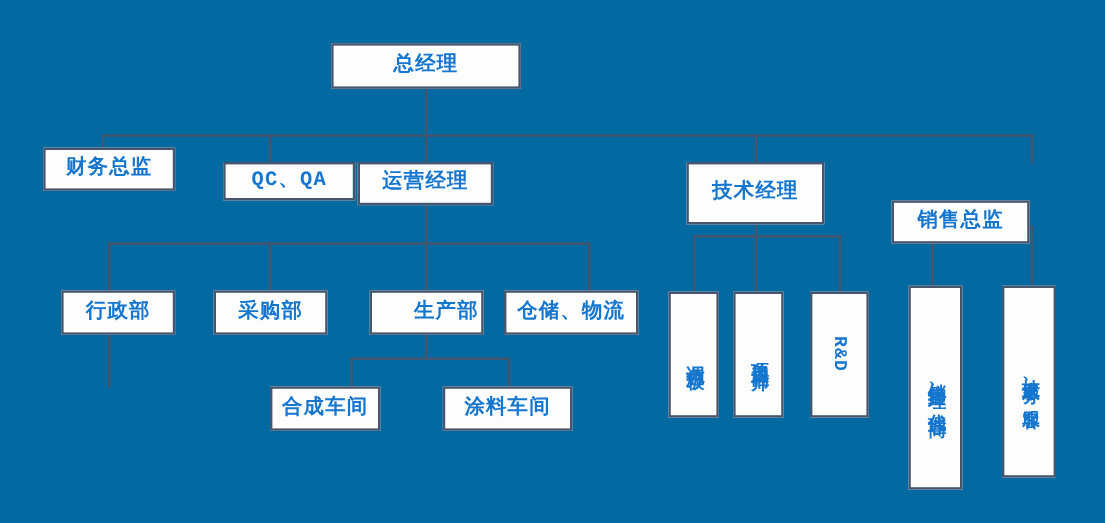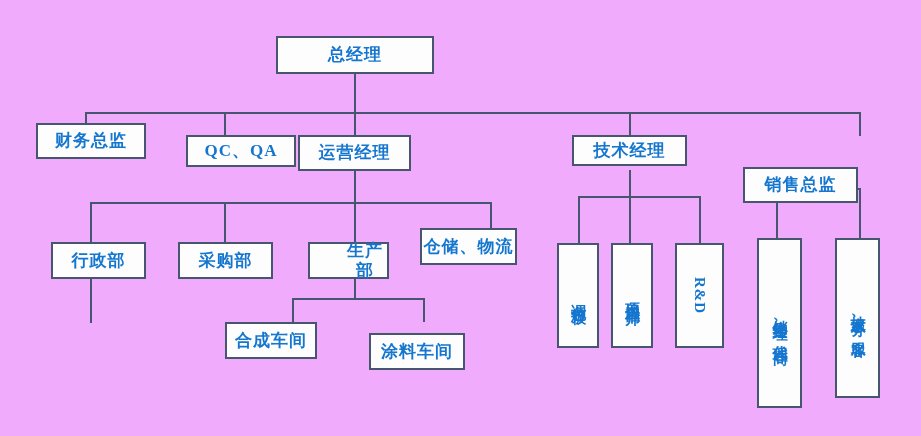--- a/index.html
+++ b/index.html
@@ -4,23 +4,23 @@
 <style>
   html, body {
     margin: 0;
     padding: 0;
     background: #f9f9f9;
   }
   #chart {
     position: relative;
     width: 921px;
     height: 436px;
-    background: #f0abfc;
+    background: #0369a1;
     overflow: hidden;
-    font-family: Liberation Serif, serif;
+    font-family: Liberation Mono, monospace;
   }
   .node {
     position: absolute;
     box-sizing: border-box;
     border: 2px solid #46566e;
     background: #fdfdfd;
     color: #1576cf;
     display: flex;
     align-items: center;
     justify-content: center;
@@ -89,30 +89,30 @@
   <div class="ln v" style="left:817px; top:170px; height:19px;"></div>
   <div class="ln h" style="left:776px; top:188px; width:84px;"></div>
   <div class="ln v" style="left:776px; top:188px; height:50px;"></div>
   <div class="ln v" style="left:859px; top:188px; height:50px;"></div>
 
   <div class="node" style="left:276px; top:36px; width:158px; height:38px;">总经理</div>
 
   <div class="node" style="left:36px; top:123px; width:110px; height:36px;">财务总监</div>
   <div class="node" style="left:186px; top:135px; width:110px; height:32px;">QC、QA</div>
   <div class="node" style="left:298px; top:135px; width:113px; height:36px;">运营经理</div>
-  <div class="node" style="left:572px; top:135px; width:115px; height:31px;">技术经理</div>
+  <div class="node" style="left:572px; top:135px; width:115px; height:52px;">技术经理</div>
   <div class="node" style="left:743px; top:135px; width:115px; height:36px;margin-top:32px;">销售总监</div>
 
   <div class="node" style="left:51px; top:242px; width:95px; height:37px;">行政部</div>
   <div class="node" style="left:178px; top:242px; width:95px; height:37px;">采购部</div>
-  <div class="node" style="left:308px; top:242px; width:81px; height:37px;padding-left:33px;">生产部</div>
-  <div class="node" style="left:420px; top:228px; width:97px; height:37px;">仓储、物流</div>
+  <div class="node" style="left:308px; top:242px; width:95px; height:37px;padding-left:33px;">生产部</div>
+  <div class="node" style="left:420px; top:242px; width:112px; height:37px;">仓储、物流</div>
 
   <div class="node" style="left:225px; top:322px; width:92px; height:37px;">合成车间</div>
-  <div class="node" style="left:369px; top:322px; width:96px; height:37px;margin-top:11px;">涂料车间</div>
+  <div class="node" style="left:369px; top:322px; width:108px; height:37px;">涂料车间</div>
 
   <div class="node vert small" style="left:557px; top:243px; width:42px; height:105px;">调色打板</div>
   <div class="node vert small" style="left:611px; top:243px; width:42px; height:105px;">项目工程师</div>
   <div class="node rot small" style="left:675px; top:243px; width:49px; height:105px;">R&amp;D</div>
 
   <div class="node vert small" style="left:757px; top:238px; width:45px; height:170px;">销售经理、代理商</div>
   <div class="node vert small" style="left:835px; top:238px; width:45px; height:160px;">技术服务、客服</div>
 
 </div>
 

